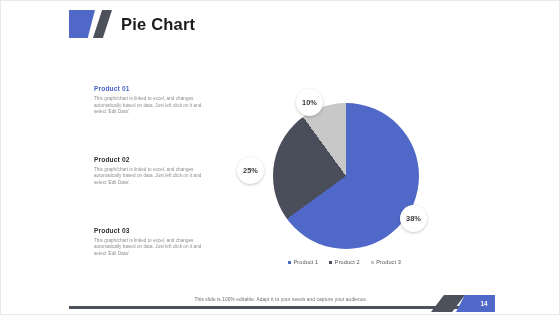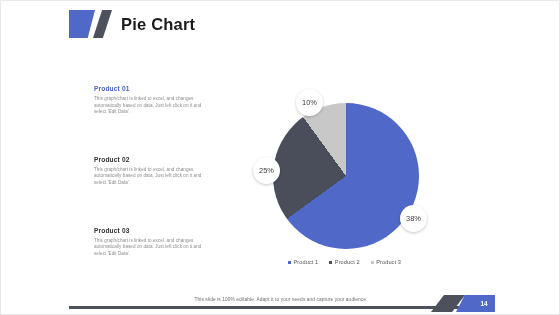--- a/index.html
+++ b/index.html
@@ -123,26 +123,26 @@
     position: absolute;
     width: 27px;
     height: 27px;
     border-radius: 50%;
     background: #ffffff;
     box-shadow: 0 1px 3px rgba(0,0,0,.22);
     display: flex;
     align-items: center;
     justify-content: center;
     font-size: 7.4px;
-    font-weight: normal;
+    font-weight: bold;
     color: #3a3a3a;
     letter-spacing: .1px;
   }
   .bubble-10 { left: 59px; top: 0px; }
-  .bubble-25 { left: 16px; top: 68px; }
+  .bubble-25 { left: 0; top: 68px; }
   .bubble-65 { left: 163px; top: 116px; }
 
   .legend {
     position: absolute;
     left: 0;
     top: 170px;
     width: 215px;
     display: flex;
     align-items: center;
     justify-content: center;

